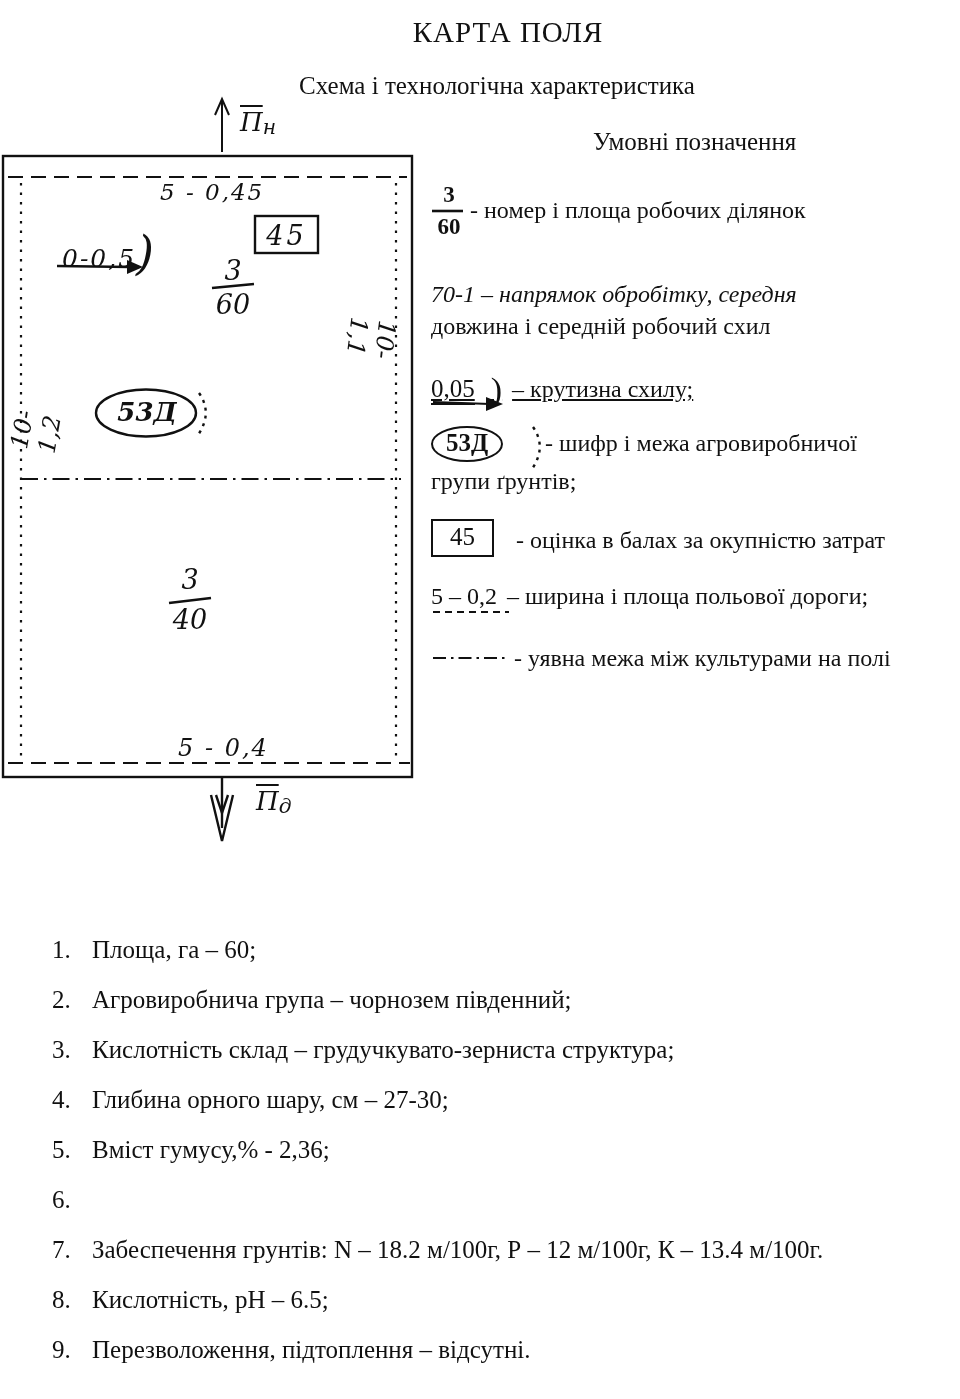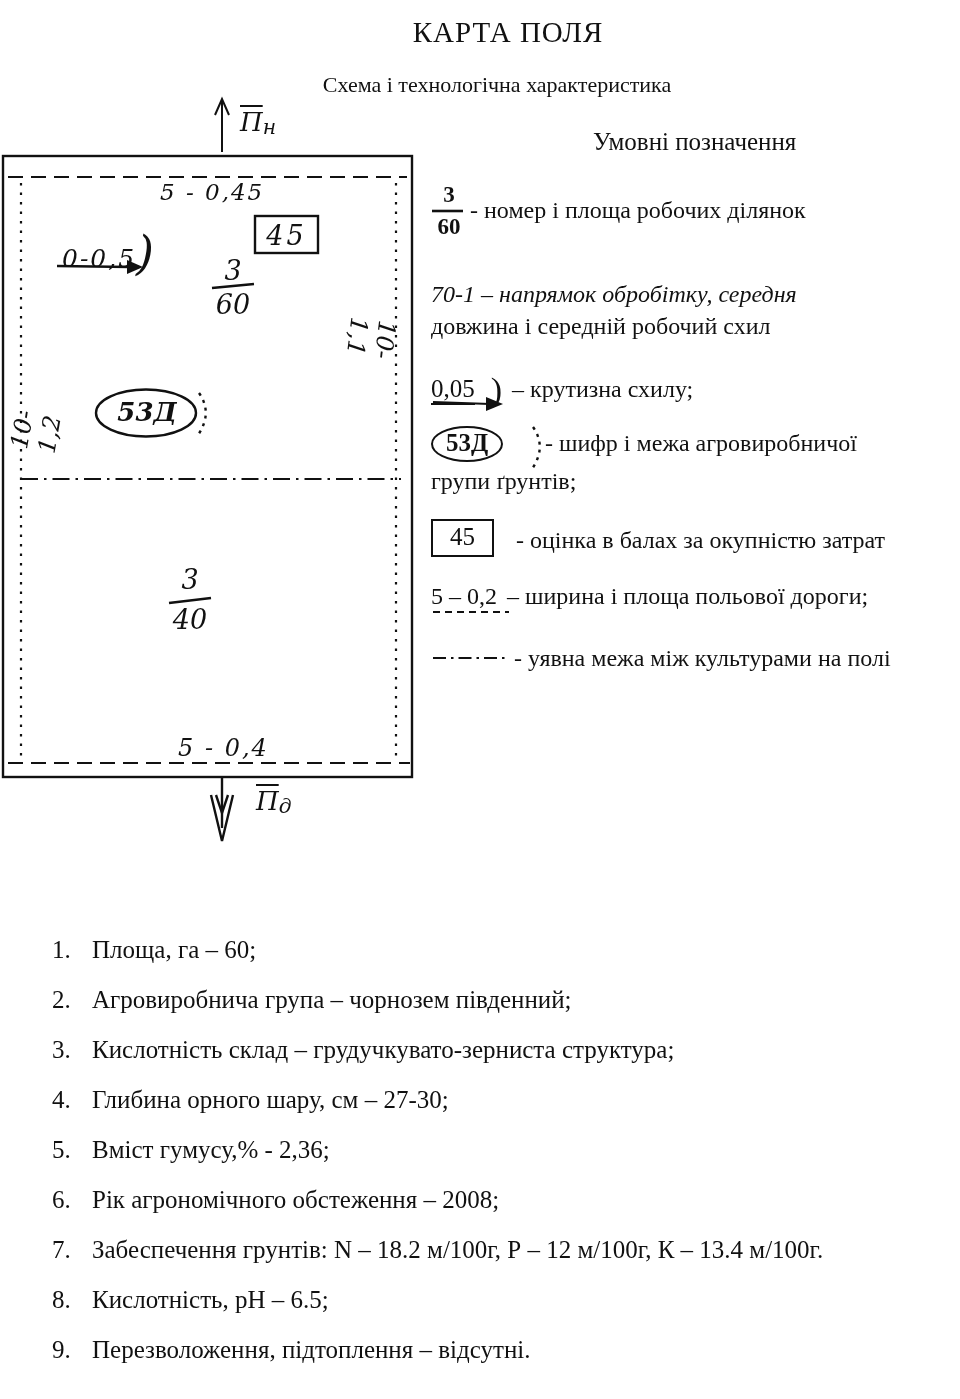--- a/index.html
+++ b/index.html
@@ -7,21 +7,21 @@
     width:960px;height:1399px;position:relative;overflow:hidden;
     background:#ffffff;color:#111;
     font-family:"Liberation Serif", serif;
   }
   .abs{position:absolute;}
   .center{text-align:center;}
   .hand{font-family:"DejaVu Serif", serif;font-style:italic;}
   .nowrap{white-space:nowrap;}
   svg.lineart{position:absolute;left:0;top:0;width:960px;height:1399px;stroke:#111;fill:none;}
   .title{top:16px;left:508px;transform:translateX(-50%);font-size:29px;letter-spacing:1px;white-space:nowrap;}
-  .subtitle{top:72px;left:497px;transform:translateX(-50%);font-size:22px;white-space:nowrap;}
+  .subtitle{top:72px;left:497px;transform:translateX(-50%);font-size:25px;white-space:nowrap;}
   .legend-title{top:128px;left:593px;font-size:25px;}
   .legend-text{font-size:24px;}
   .frac-piece{font-weight:bold;font-size:23px;line-height:26px;}
   .oval-badge{border:2px solid #111;border-radius:50%;padding:1px 13px 3px;font-size:25px;font-weight:bold;}
   .box-badge{border:2px solid #111;padding:2px 17px 4px;font-size:25px;}
   .uline{border-bottom:2px solid #111;padding-bottom:1px;}
   .list{left:52px;top:936px;width:900px;}
   .list-row{display:flex;margin-bottom:23px;font-size:25px;line-height:27px;white-space:nowrap;}
   .list-num{width:40px;flex:0 0 40px;}
   .compass{font-size:26px;}
@@ -101,21 +101,21 @@
 
 <div class="abs legend-title">Умовні позначення</div>
 
 <div class="abs frac-piece center" style="left:435px;top:182px;width:28px;">3</div>
 <div class="abs frac-piece center" style="left:431px;top:214px;width:36px;">60</div>
 <div class="abs legend-text" style="left:470px;top:197px;">- номер і площа робочих ділянок</div>
 
 <div class="abs legend-text" style="left:431px;top:281px;font-style:italic;">70-1 – напрямок обробітку, середня</div>
 <div class="abs legend-text" style="left:431px;top:313px;">довжина і середній робочий схил</div>
 
-<div class="abs legend-text nowrap" style="left:431px;top:371px;"><span class="uline" style="font-size:25px;">0,05</span><span style="font-size:34px;margin-left:16px;vertical-align:-4px;">)</span><span style="margin-left:10px;">– крутизна схилу;</span></div>
+<div class="abs legend-text nowrap" style="left:431px;top:371px;text-decoration:underline;"><span class="uline" style="font-size:25px;">0,05</span><span style="font-size:34px;margin-left:16px;vertical-align:-4px;">)</span><span style="margin-left:10px;">– крутизна схилу;</span></div>
 
 <span class="abs oval-badge" style="left:431px;top:426px;">53Д</span>
 <div class="abs legend-text" style="left:545px;top:430px;">- шифр і межа агровиробничої</div>
 <div class="abs legend-text" style="left:431px;top:468px;">групи ґрунтів;</div>
 
 <span class="abs box-badge" style="left:431px;top:519px;">45</span>
 <div class="abs legend-text nowrap" style="left:516px;top:527px;">- оцінка в балах за окупністю затрат</div>
 
 <div class="abs legend-text nowrap" style="left:431px;top:583px;"><span>5 – 0,2</span><span style="margin-left:10px;">– ширина і площа польової дороги;</span></div>
 
@@ -137,21 +137,20 @@
   <div class="list-row">
       <span class="list-num">4.</span>
       <span>Глибина орного шару, см – 27-30;</span>
     </div>
   <div class="list-row">
       <span class="list-num">5.</span>
       <span>Вміст гумусу,% - 2,36;</span>
     </div>
   <div class="list-row">
       <span class="list-num">6.</span>
-      <span>Рік агрономічного обстеження – 2008;</span>
     </div>
   <div class="list-row">
       <span class="list-num">7.</span>
       <span>Забеспечення грунтів: N – 18.2 м/100г, Р – 12 м/100г, К – 13.4 м/100г.</span>
     </div>
   <div class="list-row">
       <span class="list-num">8.</span>
       <span>Кислотність, рН – 6.5;</span>
     </div>
   <div class="list-row">

